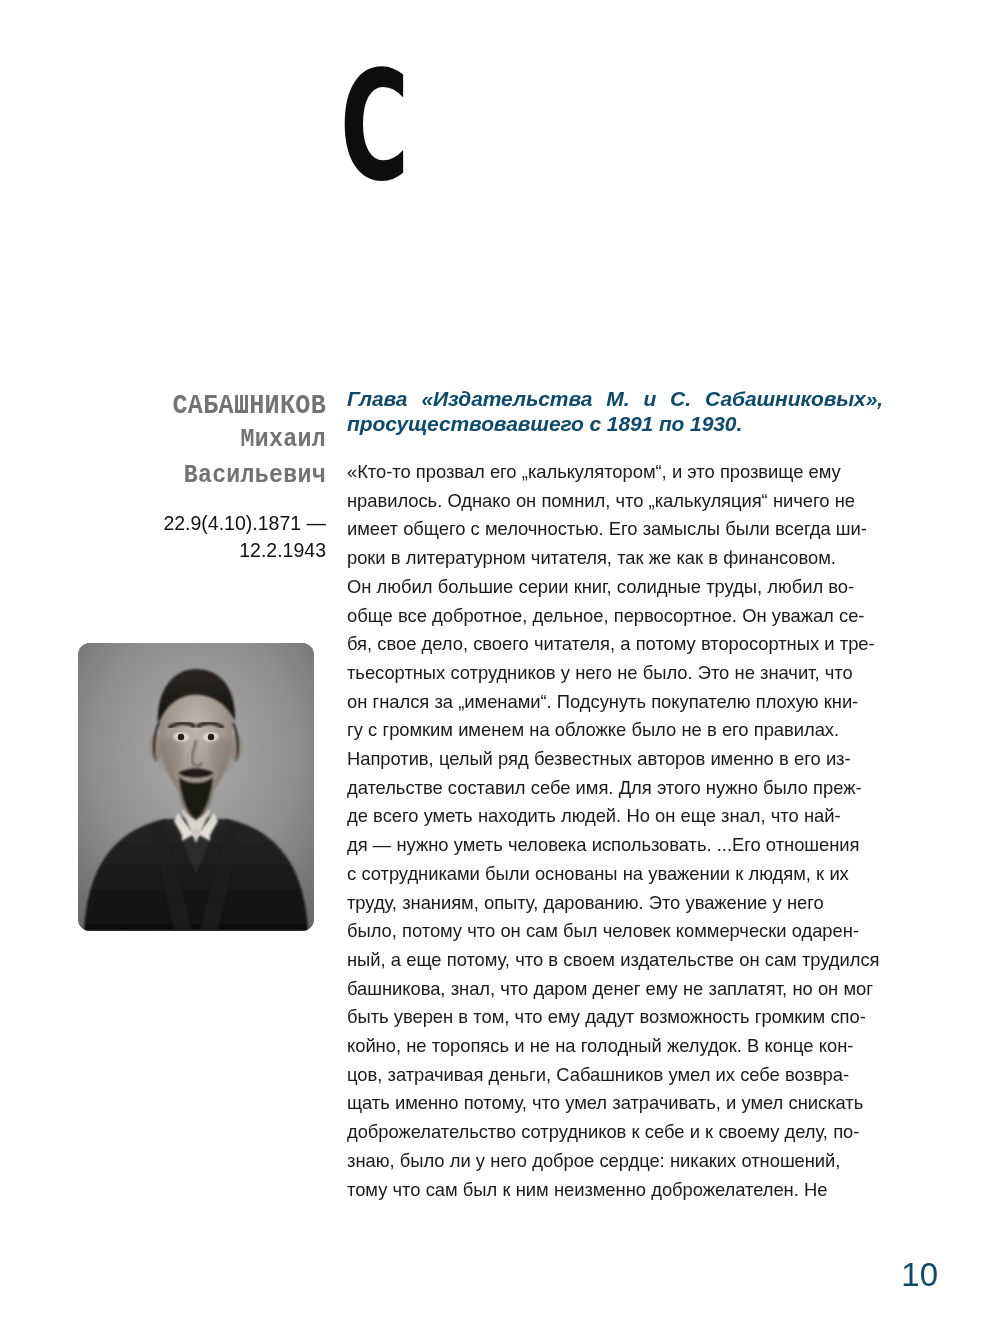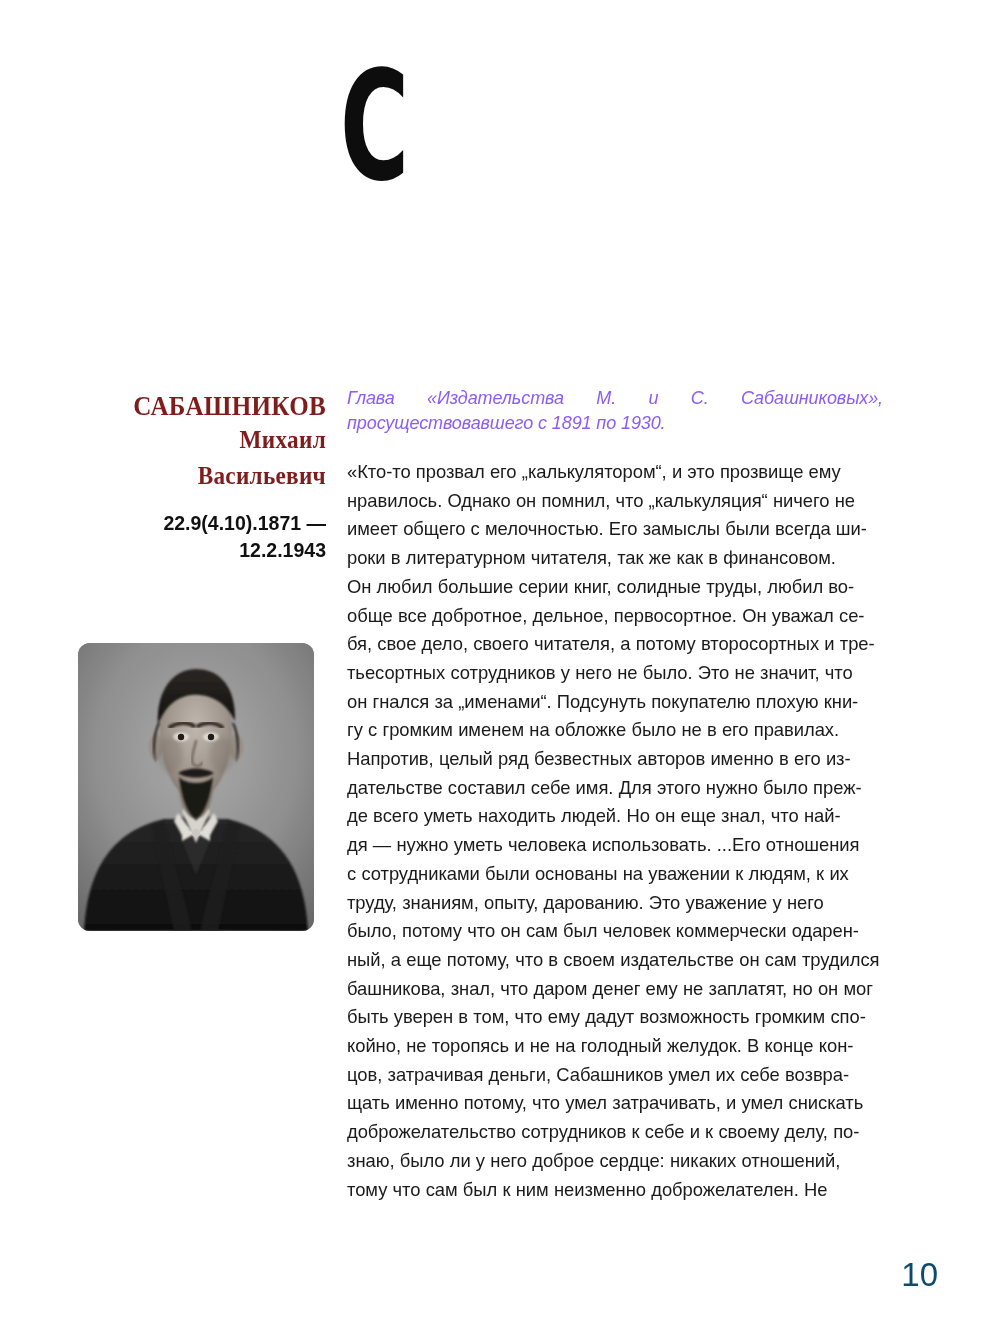--- a/index.html
+++ b/index.html
@@ -39,23 +39,23 @@
 
   
   .left-col {
     position: absolute;
     left: 60px;
     top: 390px;
     width: 266px;
     text-align: right;
   }
   .name-block {
-    font-family: Liberation Serif, serif;
+    font-family: Liberation Mono, monospace;
     font-weight: 700;
-    color: #7f1d1d;
+    color: #737373;
   }
   .name-surname {
     font-size: 27px;
     line-height: 32px;
     letter-spacing: 0.3px;
     transform: scaleX(0.93);
     transform-origin: right center;
   }
   .name-first {
     font-size: 25px;
@@ -67,21 +67,21 @@
   .name-patronymic {
     font-size: 25px;
     line-height: 36px;
     letter-spacing: 0.3px;
     transform: scaleX(0.93);
     transform-origin: right center;
   }
   .dates {
     margin-top: 16px;
     font-family: "Liberation Sans", sans-serif;
-    font-weight: 700;
+    font-weight: 400;
     font-size: 19.5px;
     line-height: 27px;
     color: #111111;
     letter-spacing: 0px;
   }
 
   
   .portrait-wrap {
     position: absolute;
     left: 78px;
@@ -97,24 +97,24 @@
   
   .right-col {
     position: absolute;
     left: 347px;
     top: 386px;
     width: 536px;
   }
   .intro {
     font-family: "Liberation Sans", sans-serif;
     font-style: italic;
-    font-weight: 400;
-    font-size: 18px;
+    font-weight: 700;
+    font-size: 21px;
     line-height: 25px;
-    color: #8b5cf6;
+    color: #0c4a6e;
     text-align: justify;
     margin: 0 0 22px 0;
     letter-spacing: -0.1px;
   }
   .body-text {
     font-family: "Liberation Sans", sans-serif;
     font-size: 18.4px;
     line-height: 28.7px;
     color: #1a1a1a;
     text-align: justify;

